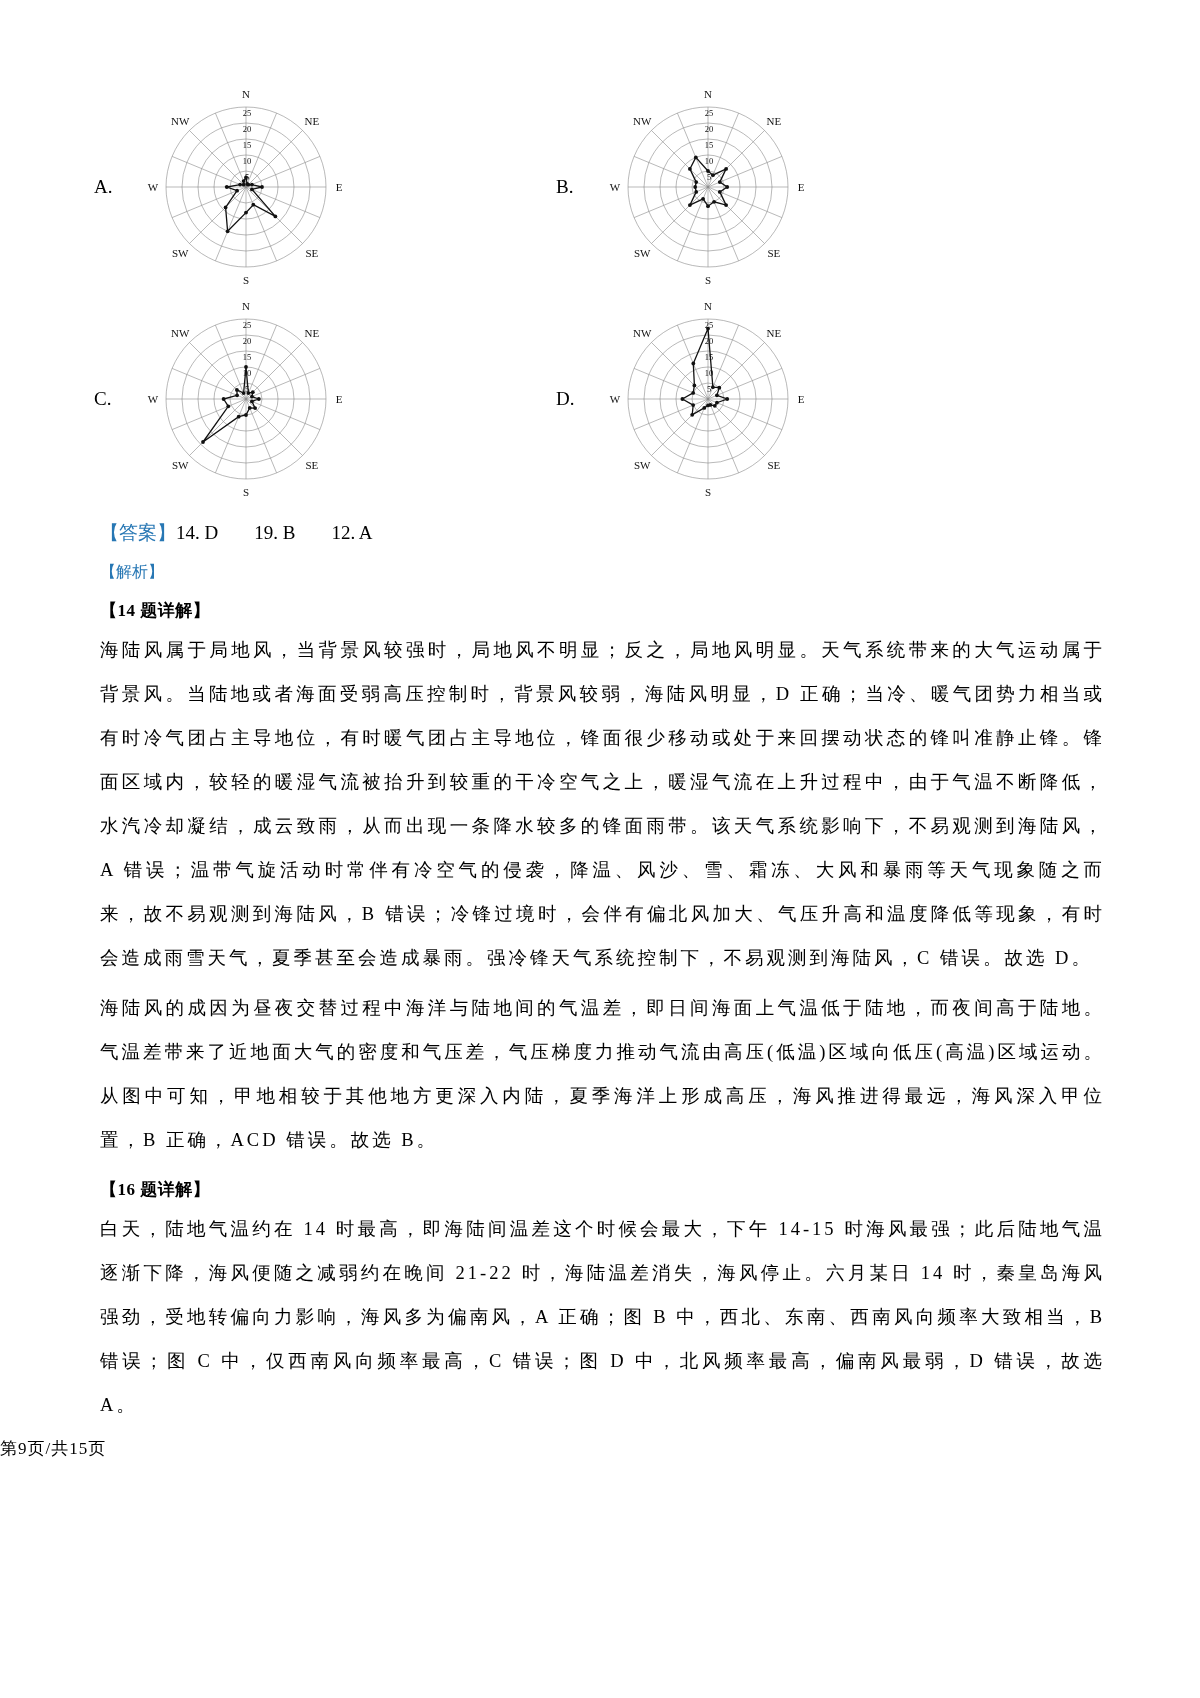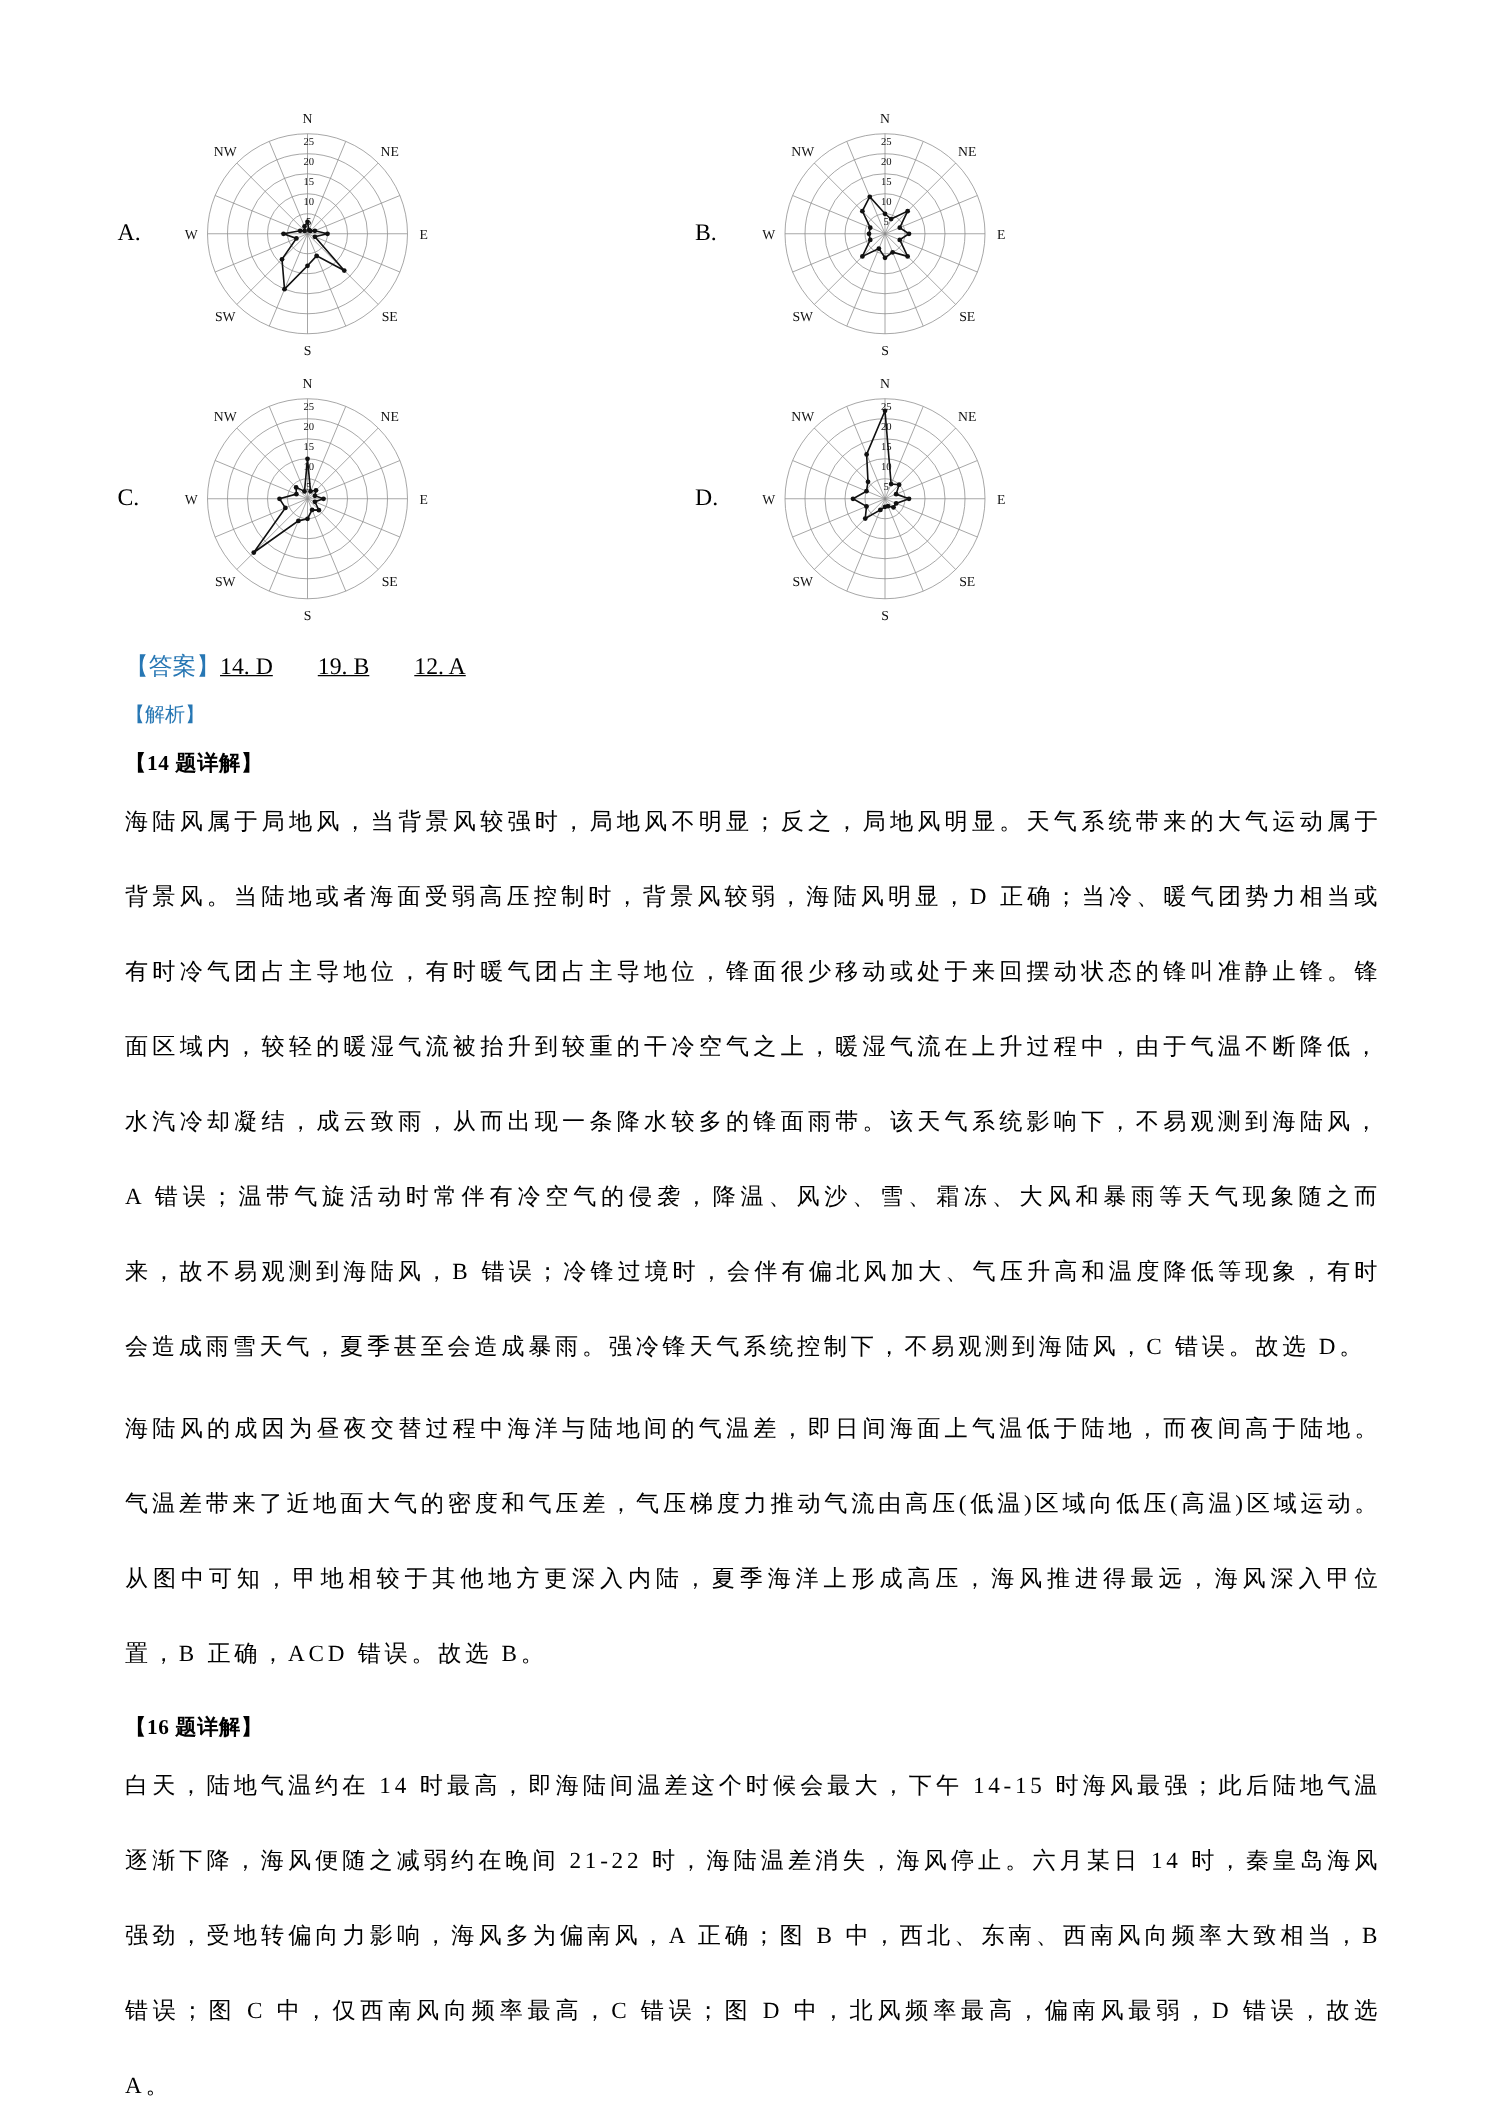--- a/index.html
+++ b/index.html
@@ -19,26 +19,26 @@
     row-gap:10px;
     padding:86px 0 0 94px;
   }
   .chart-cell { display:flex; align-items:center; gap:6px; }
   .chart-letter { font-size:19px; width:28px; flex:0 0 28px; }
 
   
   .content { padding:0 95px 0 100px; }
   .answer-line { font-size:19px; margin-top:20px; }
   .accent { color:var(--accent,#2777b4); }
-  .ans-item { margin-right:36px;text-decoration:underline; }
+  .ans-item { margin-right:36px; }
   .analysis-line { font-size:16px; margin-top:16px; }
   .qa-heading { font-size:17px; font-weight:bold; letter-spacing:0.5px; margin-top:16px; }
   .qa-body {
     font-size:18.5px;
-    line-height:60px;
+    line-height:44px;
     letter-spacing:3px;
     text-align:justify;
     margin-top:6px;
   }
   .page-footer { font-size:17px; margin-top:10px; letter-spacing:1px; }
 </style>
 </head>
 <body>
 
 <div class="page">

